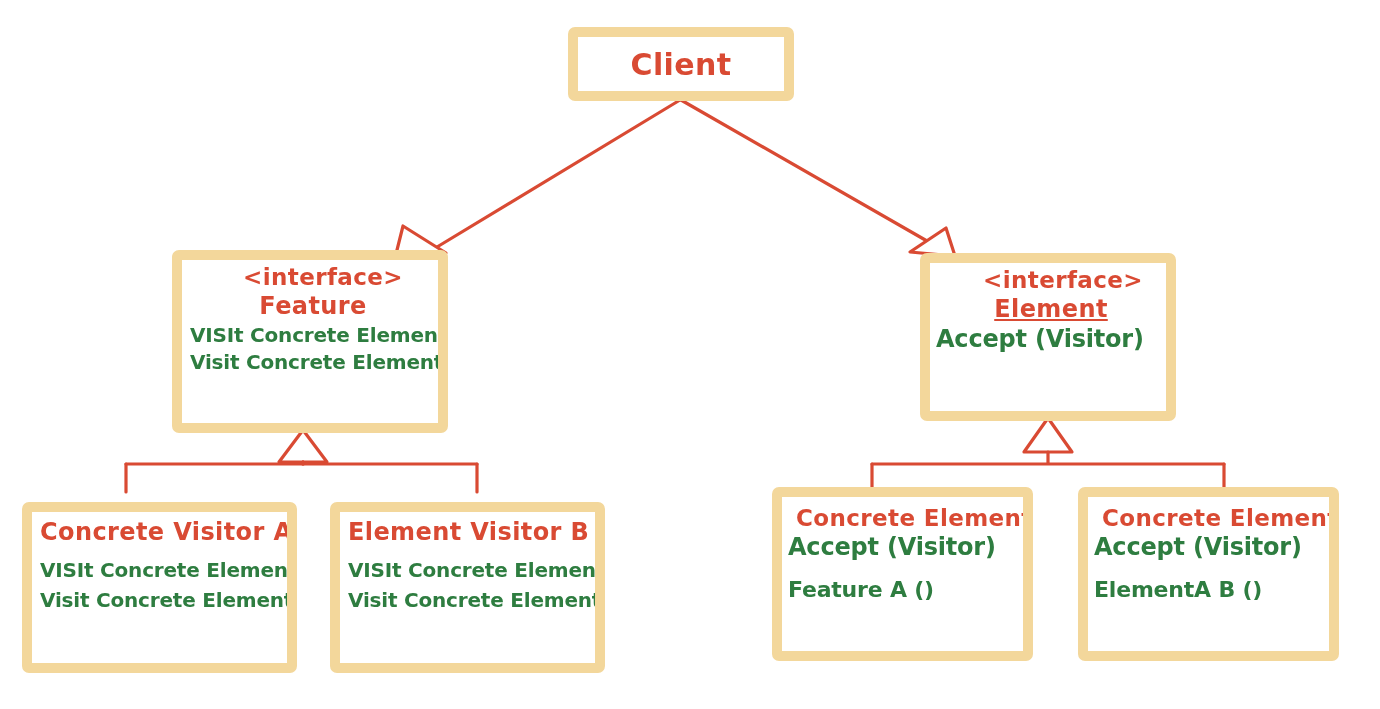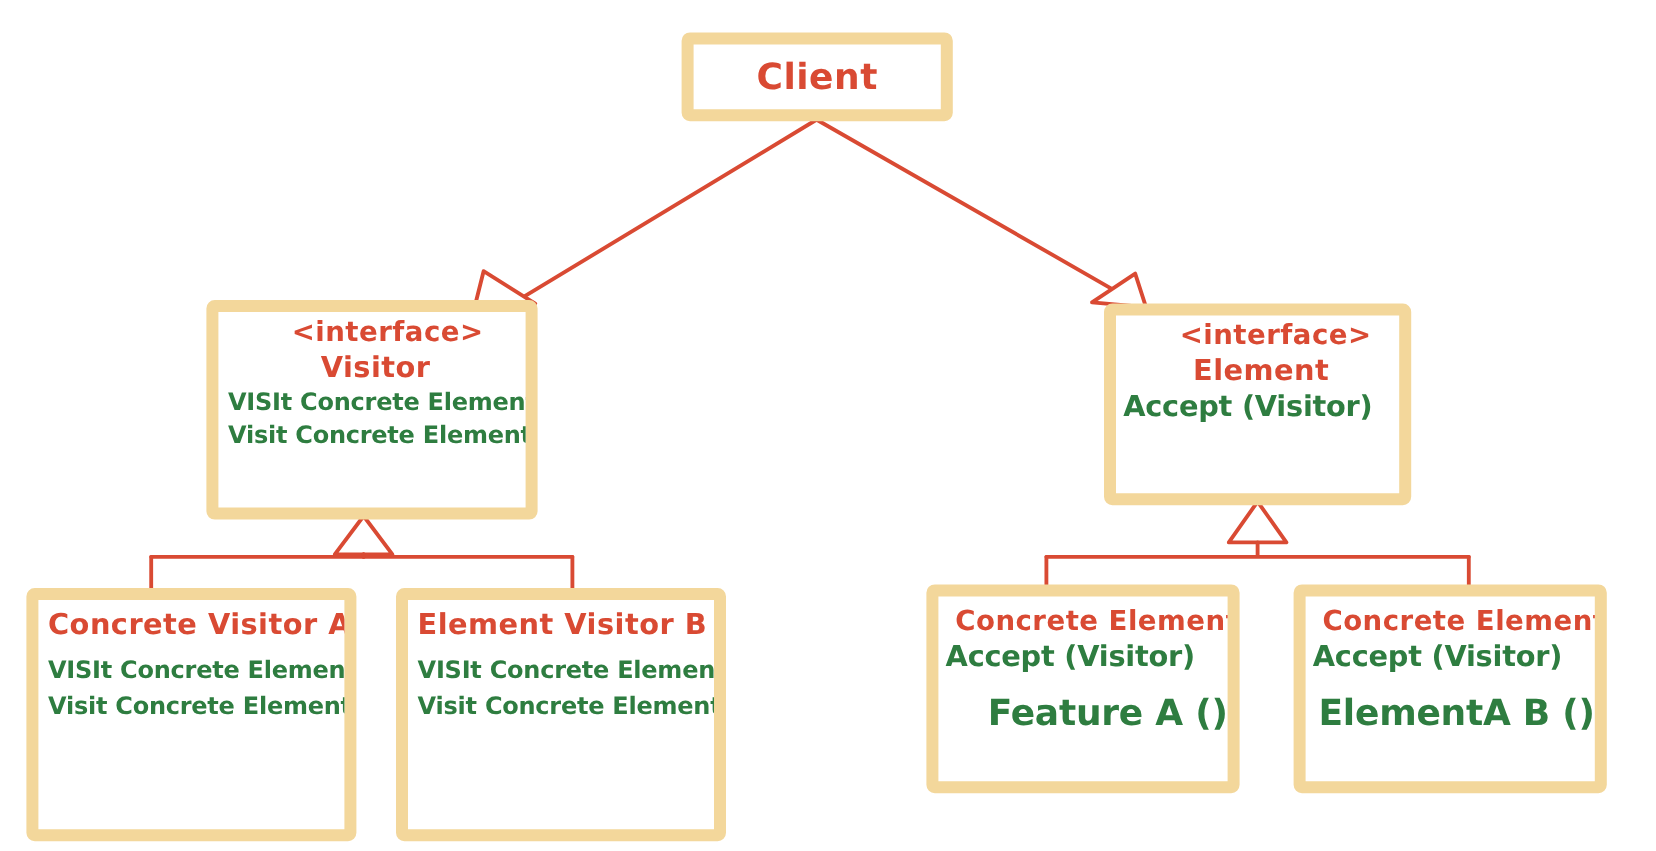--- a/index.html
+++ b/index.html
@@ -69,40 +69,40 @@
   #visitor { left: 172px; top: 250px; width: 276px; height: 183px; }
   #visitor .node-inner { padding: 4px 0 0 0; align-items: center; }
   #visitor .stereotype { font-size: 23px; margin-left: 26px; }
   #visitor .title { font-size: 24px; margin-top: 2px; margin-left: 6px; }
   #visitor .method { font-size: 20px; align-self: flex-start; margin-left: 8px; margin-top: 3px; }
 
   
   #element { left: 920px; top: 253px; width: 256px; height: 168px; }
   #element .node-inner { padding: 4px 0 0 0; align-items: center; }
   #element .stereotype { font-size: 23px; margin-left: 30px; }
-  #element .title { font-size: 24px; margin-top: 2px; margin-left: 6px; }
+  #element .title { font-size: 24px; margin-top: 2px; margin-left: 6px; text-decoration: underline; }
   #element .method { font-size: 24px; align-self: flex-start; margin-left: 6px; margin-top: 2px; }
 
   
-  .concrete-visitor { width: 275px; height: 211px; top: 490px; }
+  .concrete-visitor { width: 275px; height: 171px; top: 502px; }
   #cvisitor-a { left: 22px; }
   #cvisitor-b { left: 330px; }
   .concrete-visitor .node-inner { padding: 6px 0 0 8px; }
   .concrete-visitor .title { font-size: 24px; }
   .concrete-visitor .method { font-size: 20px; margin-top: 12px; }
   .concrete-visitor .method + .method { margin-top: 6px; }
 
   
   .concrete-element { width: 261px; height: 174px; top: 487px; }
   #celement-a { left: 772px; }
   #celement-b { left: 1078px; }
   .concrete-element .node-inner { padding: 8px 0 0 6px; }
   .concrete-element .title { font-size: 23px; margin-left: 8px; }
   .concrete-element .method { font-size: 24px; margin-top: 2px; }
-  .concrete-element .method.feature { margin-top: 16px; font-size: 30px; text-align: right; }
+  .concrete-element .method.feature { margin-top: 16px; font-size: 22px; }
 </style>
 </head>
 <body>
 
 <div id="canvas">
 
   <svg id="wires" viewBox="0 0 1380 709" xmlns="http://www.w3.org/2000/svg">
     <g fill="none" stroke="#D94A33" stroke-width="3.2" stroke-linecap="round" stroke-linejoin="round">
 
       <path d="M 680 100 L 437 247"></path>
@@ -127,21 +127,21 @@
 
   <div class="node" id="client">
     <div class="node-inner">
       <div class="title">Client</div>
     </div>
   </div>
 
   <div class="node" id="visitor">
     <div class="node-inner">
       <div class="stereotype">&lt;interface&gt;</div>
-      <div class="title">Visitor</div>
+      <div class="title">Feature</div>
       <div class="method">VISIt Concrete ElementA</div>
       <div class="method">Visit Concrete ElementB</div>
     </div>
   </div>
 
   <div class="node" id="element">
     <div class="node-inner">
       <div class="stereotype">&lt;interface&gt;</div>
       <div class="title">Element</div>
       <div class="method">Accept (Visitor)</div>

